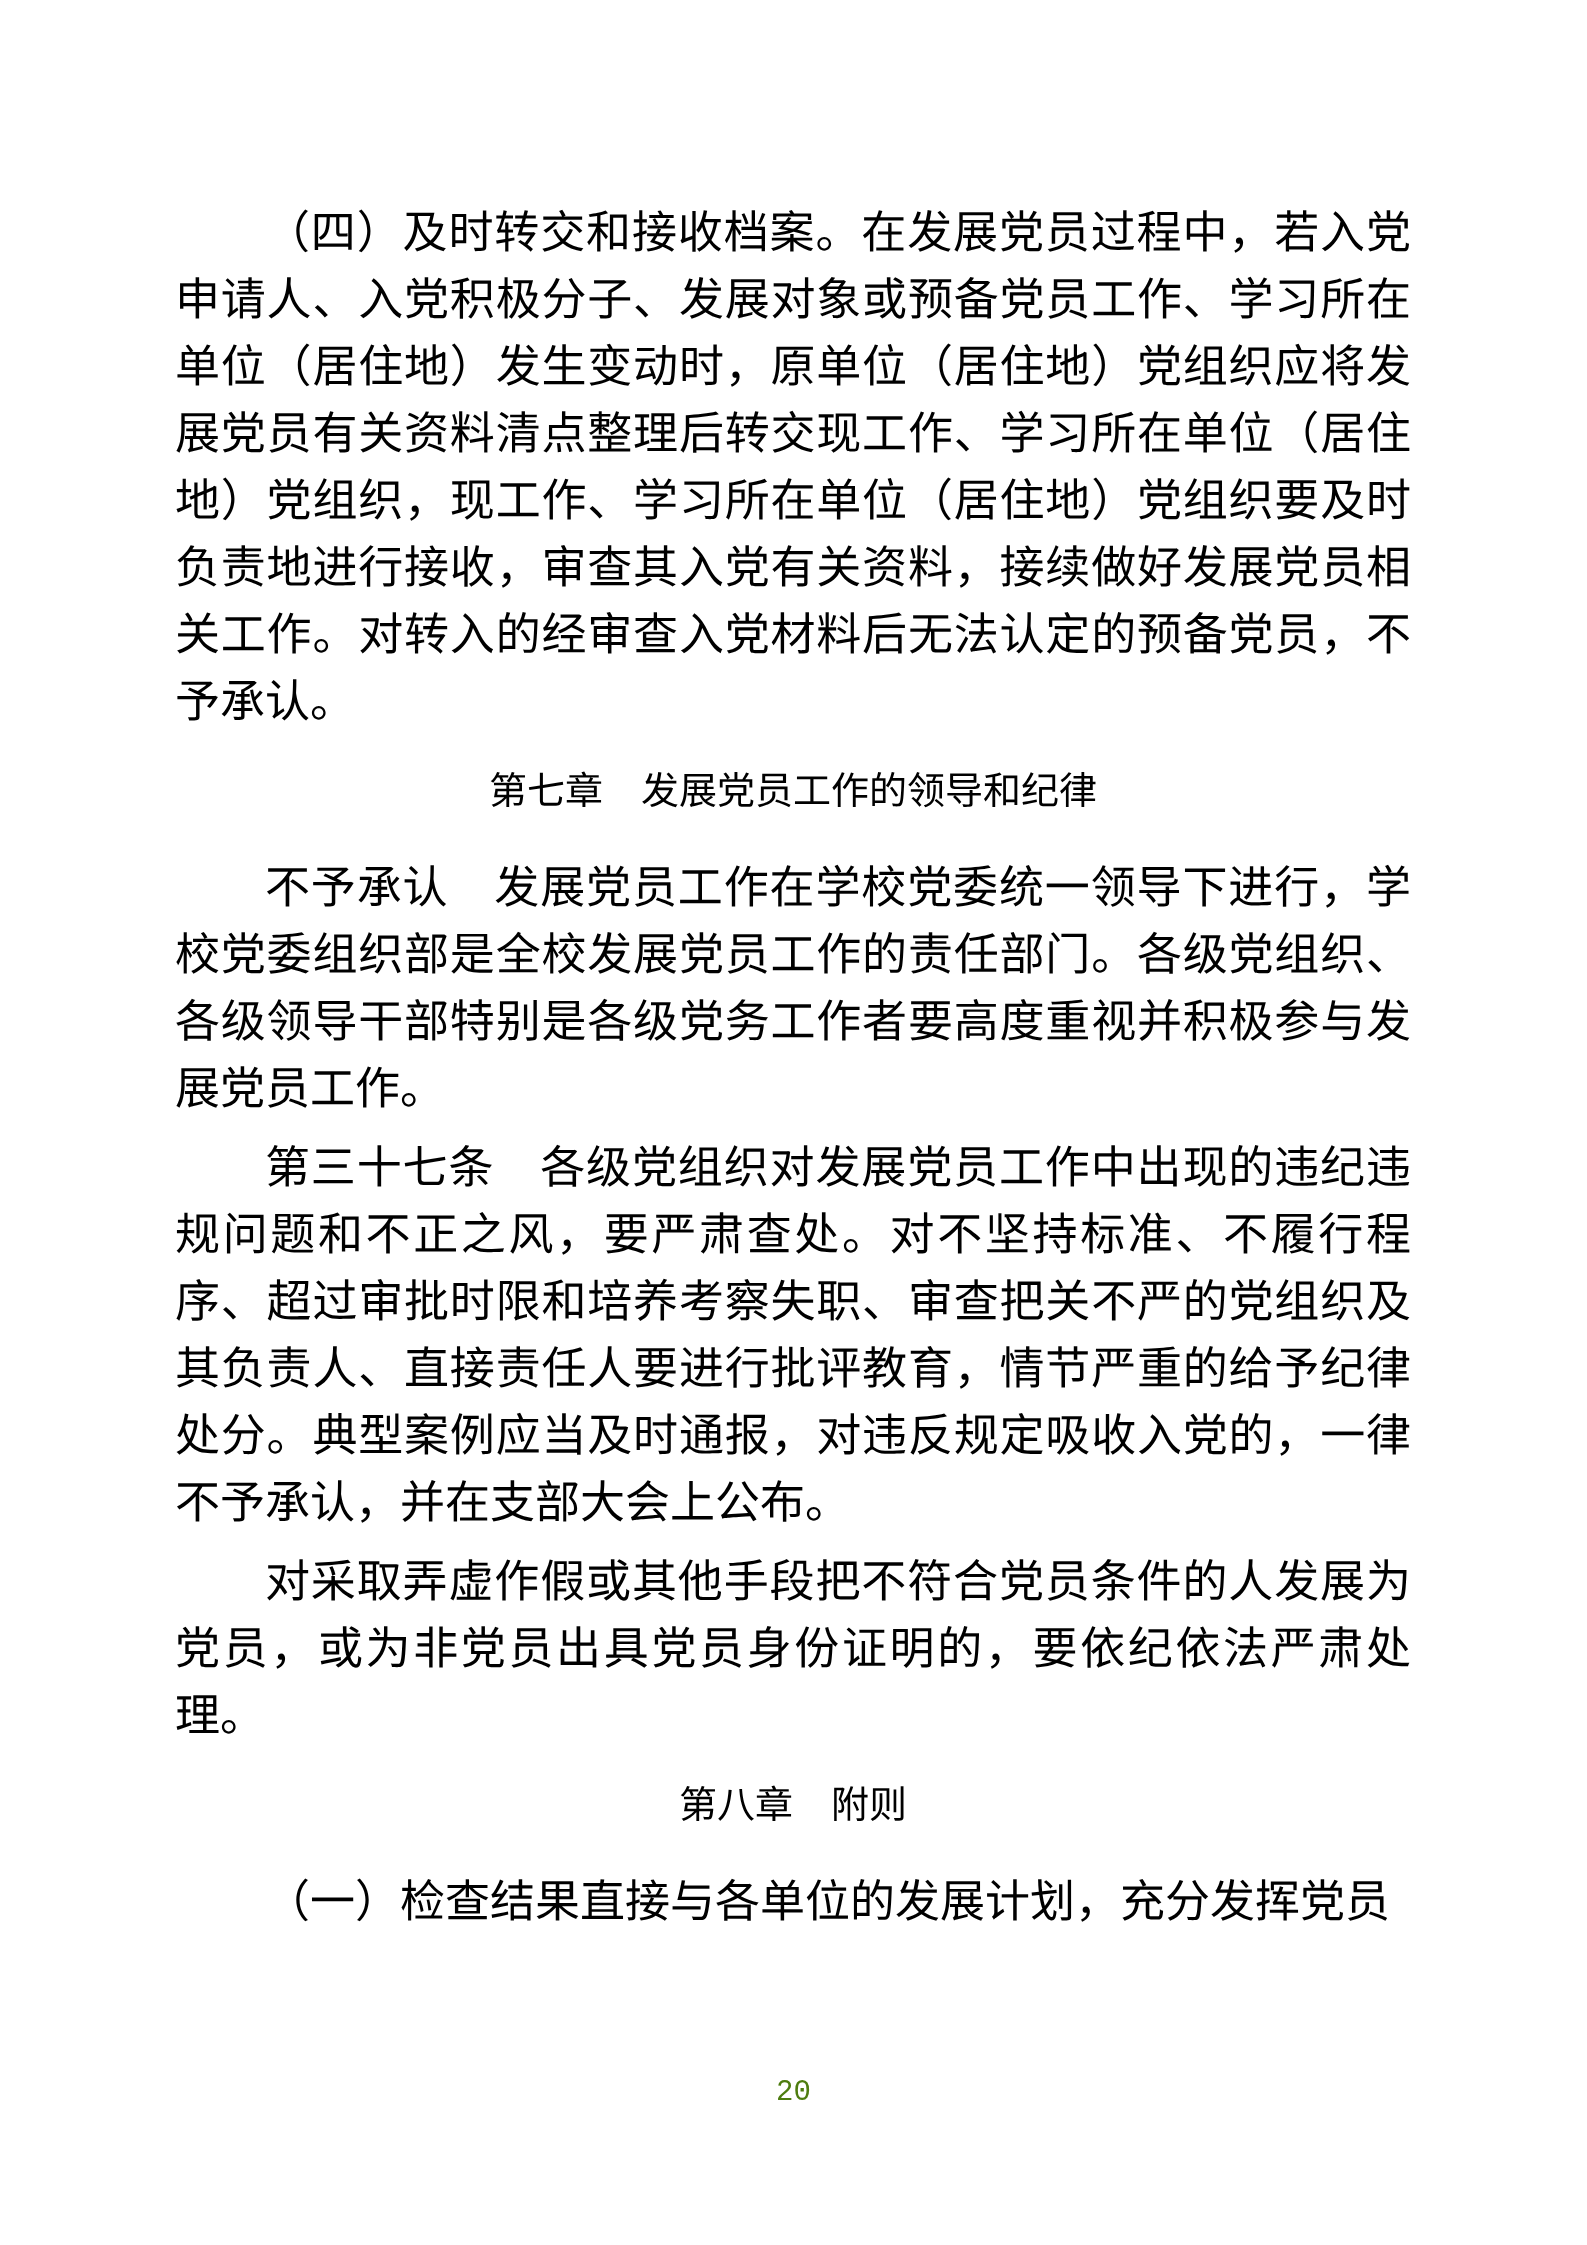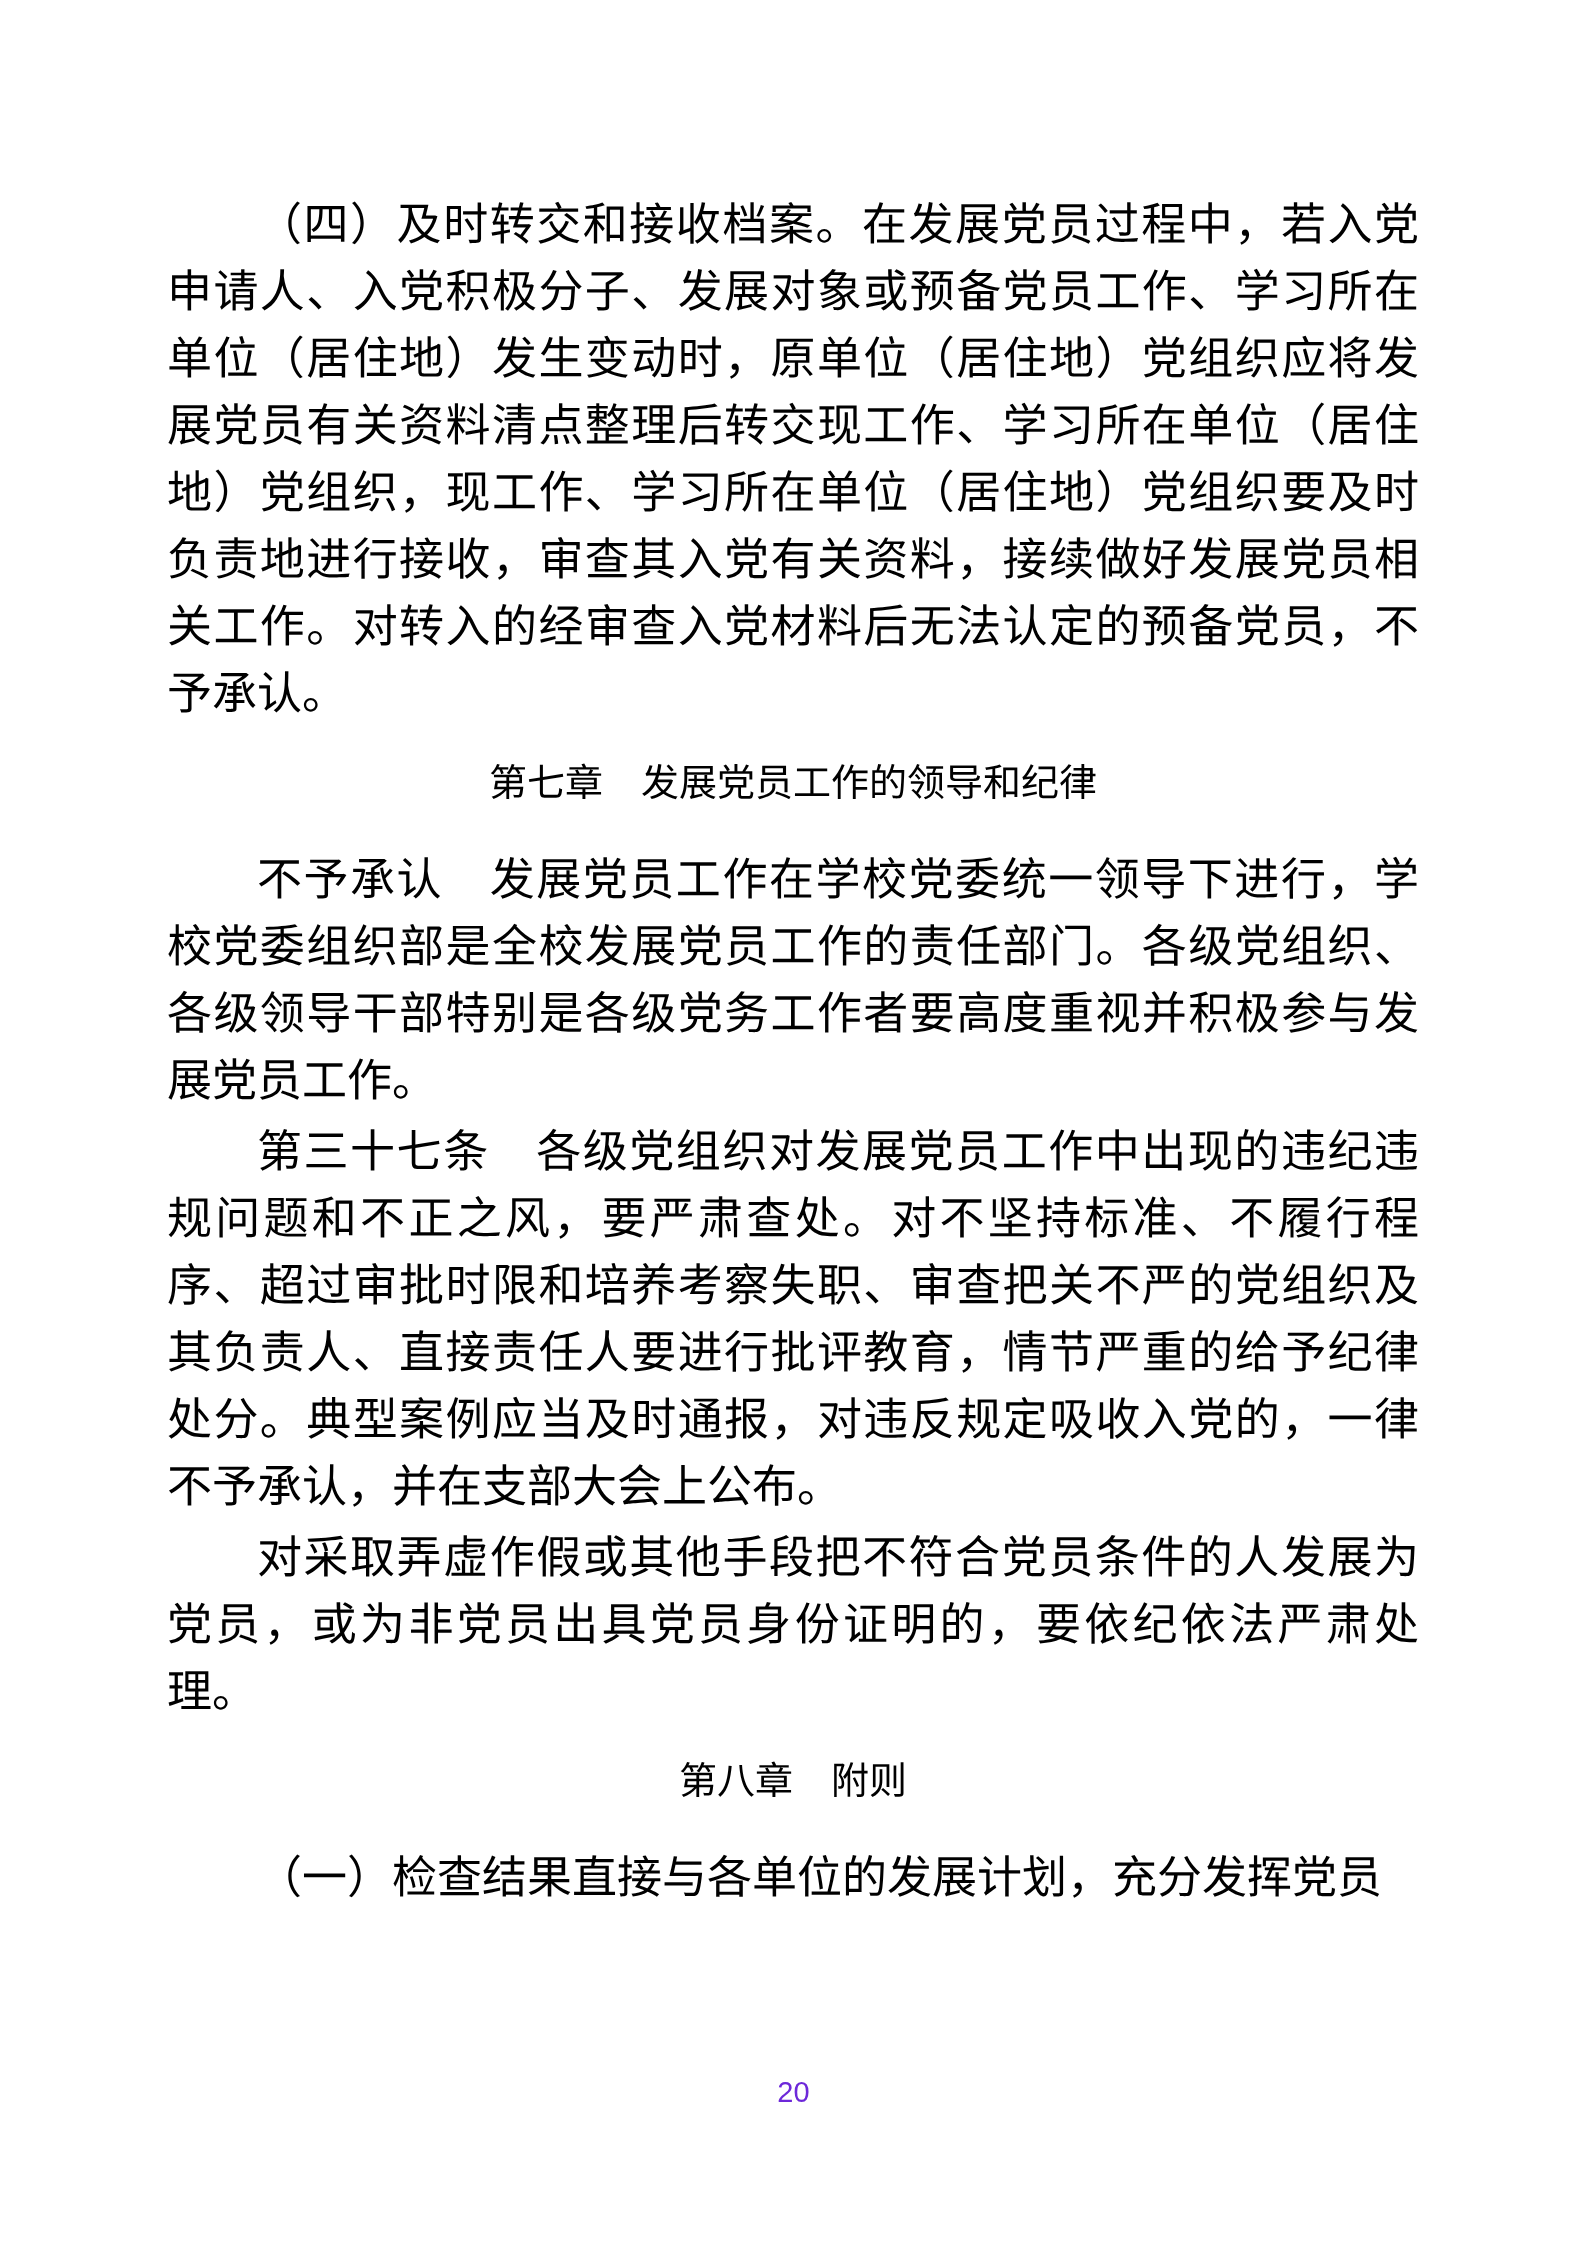--- a/index.html
+++ b/index.html
@@ -21,41 +21,41 @@
     left: 163px;
     top: 188px;
     width: 1260px;
     font-size: 45px;
     line-height: 67px;
     text-align: justify;
     text-justify: inter-ideograph;
     letter-spacing: 0;
   }
   .content p.para {
-    margin: 4px;
+    margin: 12px;
     padding: 0;
     text-indent: 2em;
   }
   .content h2.chapter {
     margin: 22px 0 30px 0;
     padding: 0;
     font-size: 38px;
     font-weight: normal;
     text-align: center;
     text-indent: 0;
   }
   .page-number {
     position: absolute;
     top: 2076px;
     left: 0;
     right: 0;
     text-align: center;
-    font-family: Liberation Sans, sans-serif;
+    font-family: Liberation Mono, monospace;
     font-size: 29px;
-    color: #6d28d9;
+    color: #4d7c0f;
   }
 </style>
 </head>
 <body>
 
 <div class="page">
   <div class="content">
     <p class="para">（四）及时转交和接收档案。在发展党员过程中，若入党申请人、入党积极分子、发展对象或预备党员工作、学习所在单位（居住地）发生变动时，原单位（居住地）党组织应将发展党员有关资料清点整理后转交现工作、学习所在单位（居住地）党组织，现工作、学习所在单位（居住地）党组织要及时负责地进行接收，审查其入党有关资料，接续做好发展党员相关工作。对转入的经审查入党材料后无法认定的预备党员，不予承认。</p>
     <h2 class="chapter">第七章　发展党员工作的领导和纪律</h2>
     <p class="para">不予承认　发展党员工作在学校党委统一领导下进行，学校党委组织部是全校发展党员工作的责任部门。各级党组织、各级领导干部特别是各级党务工作者要高度重视并积极参与发展党员工作。</p>

